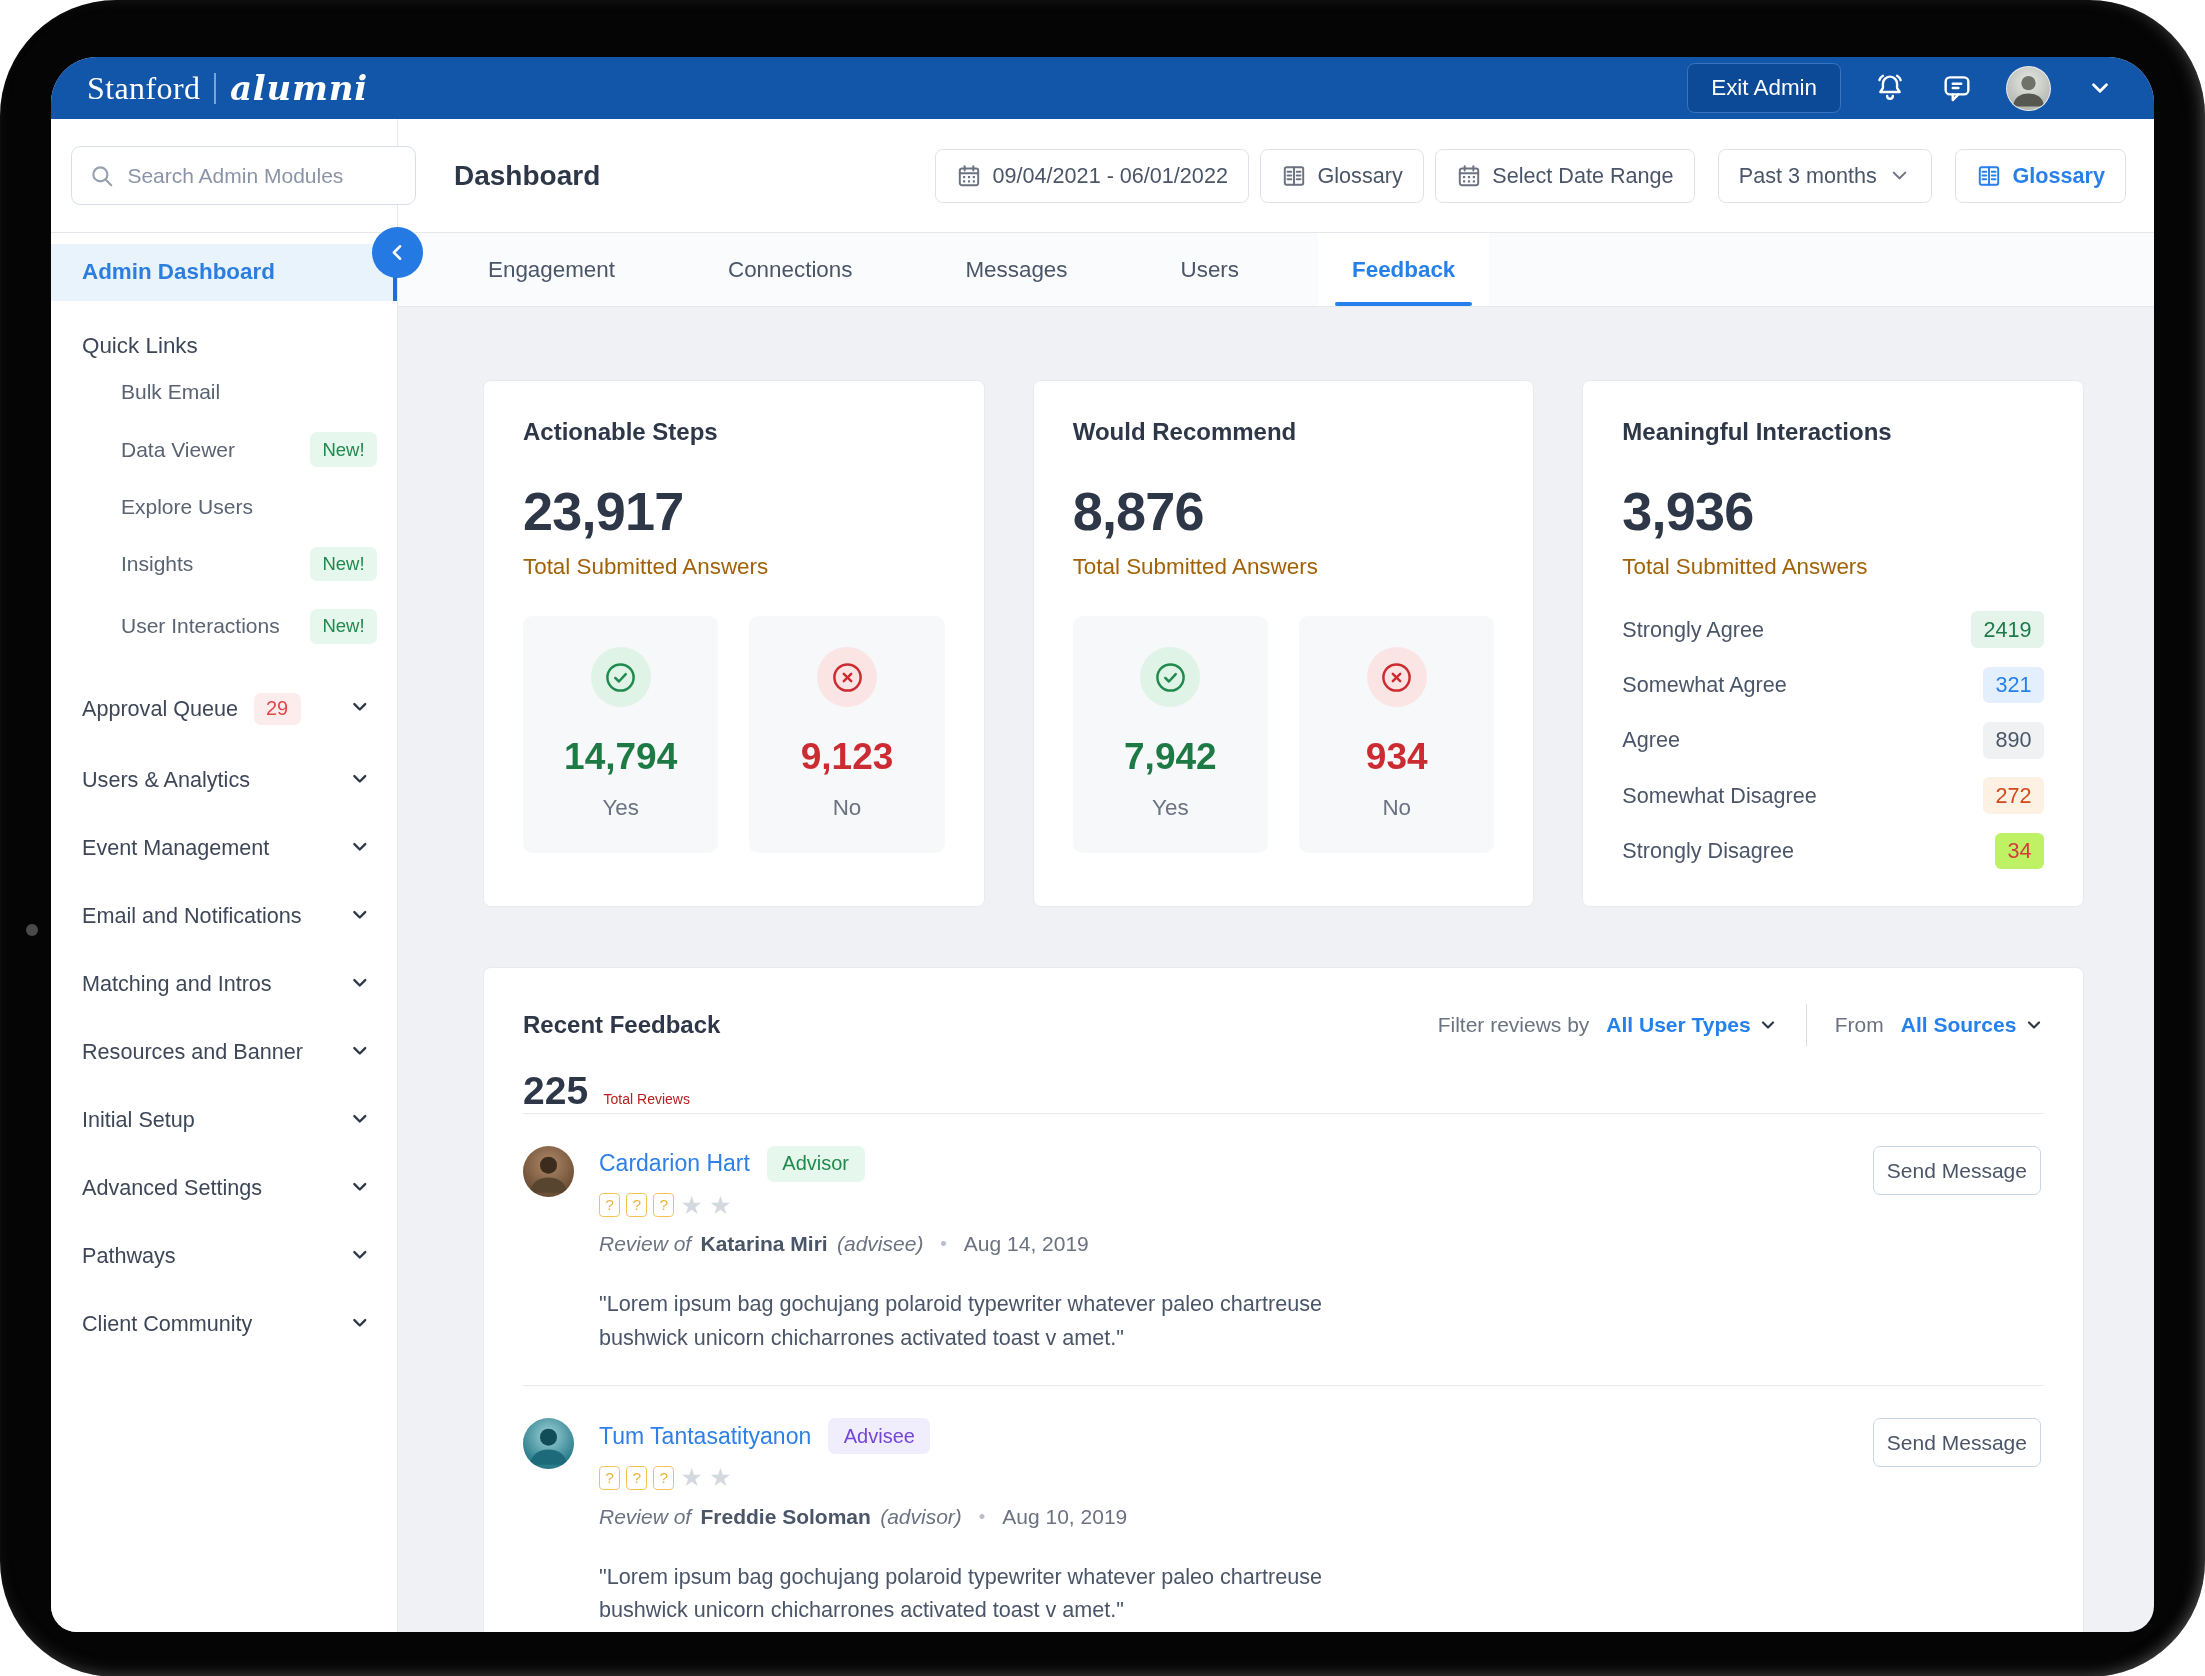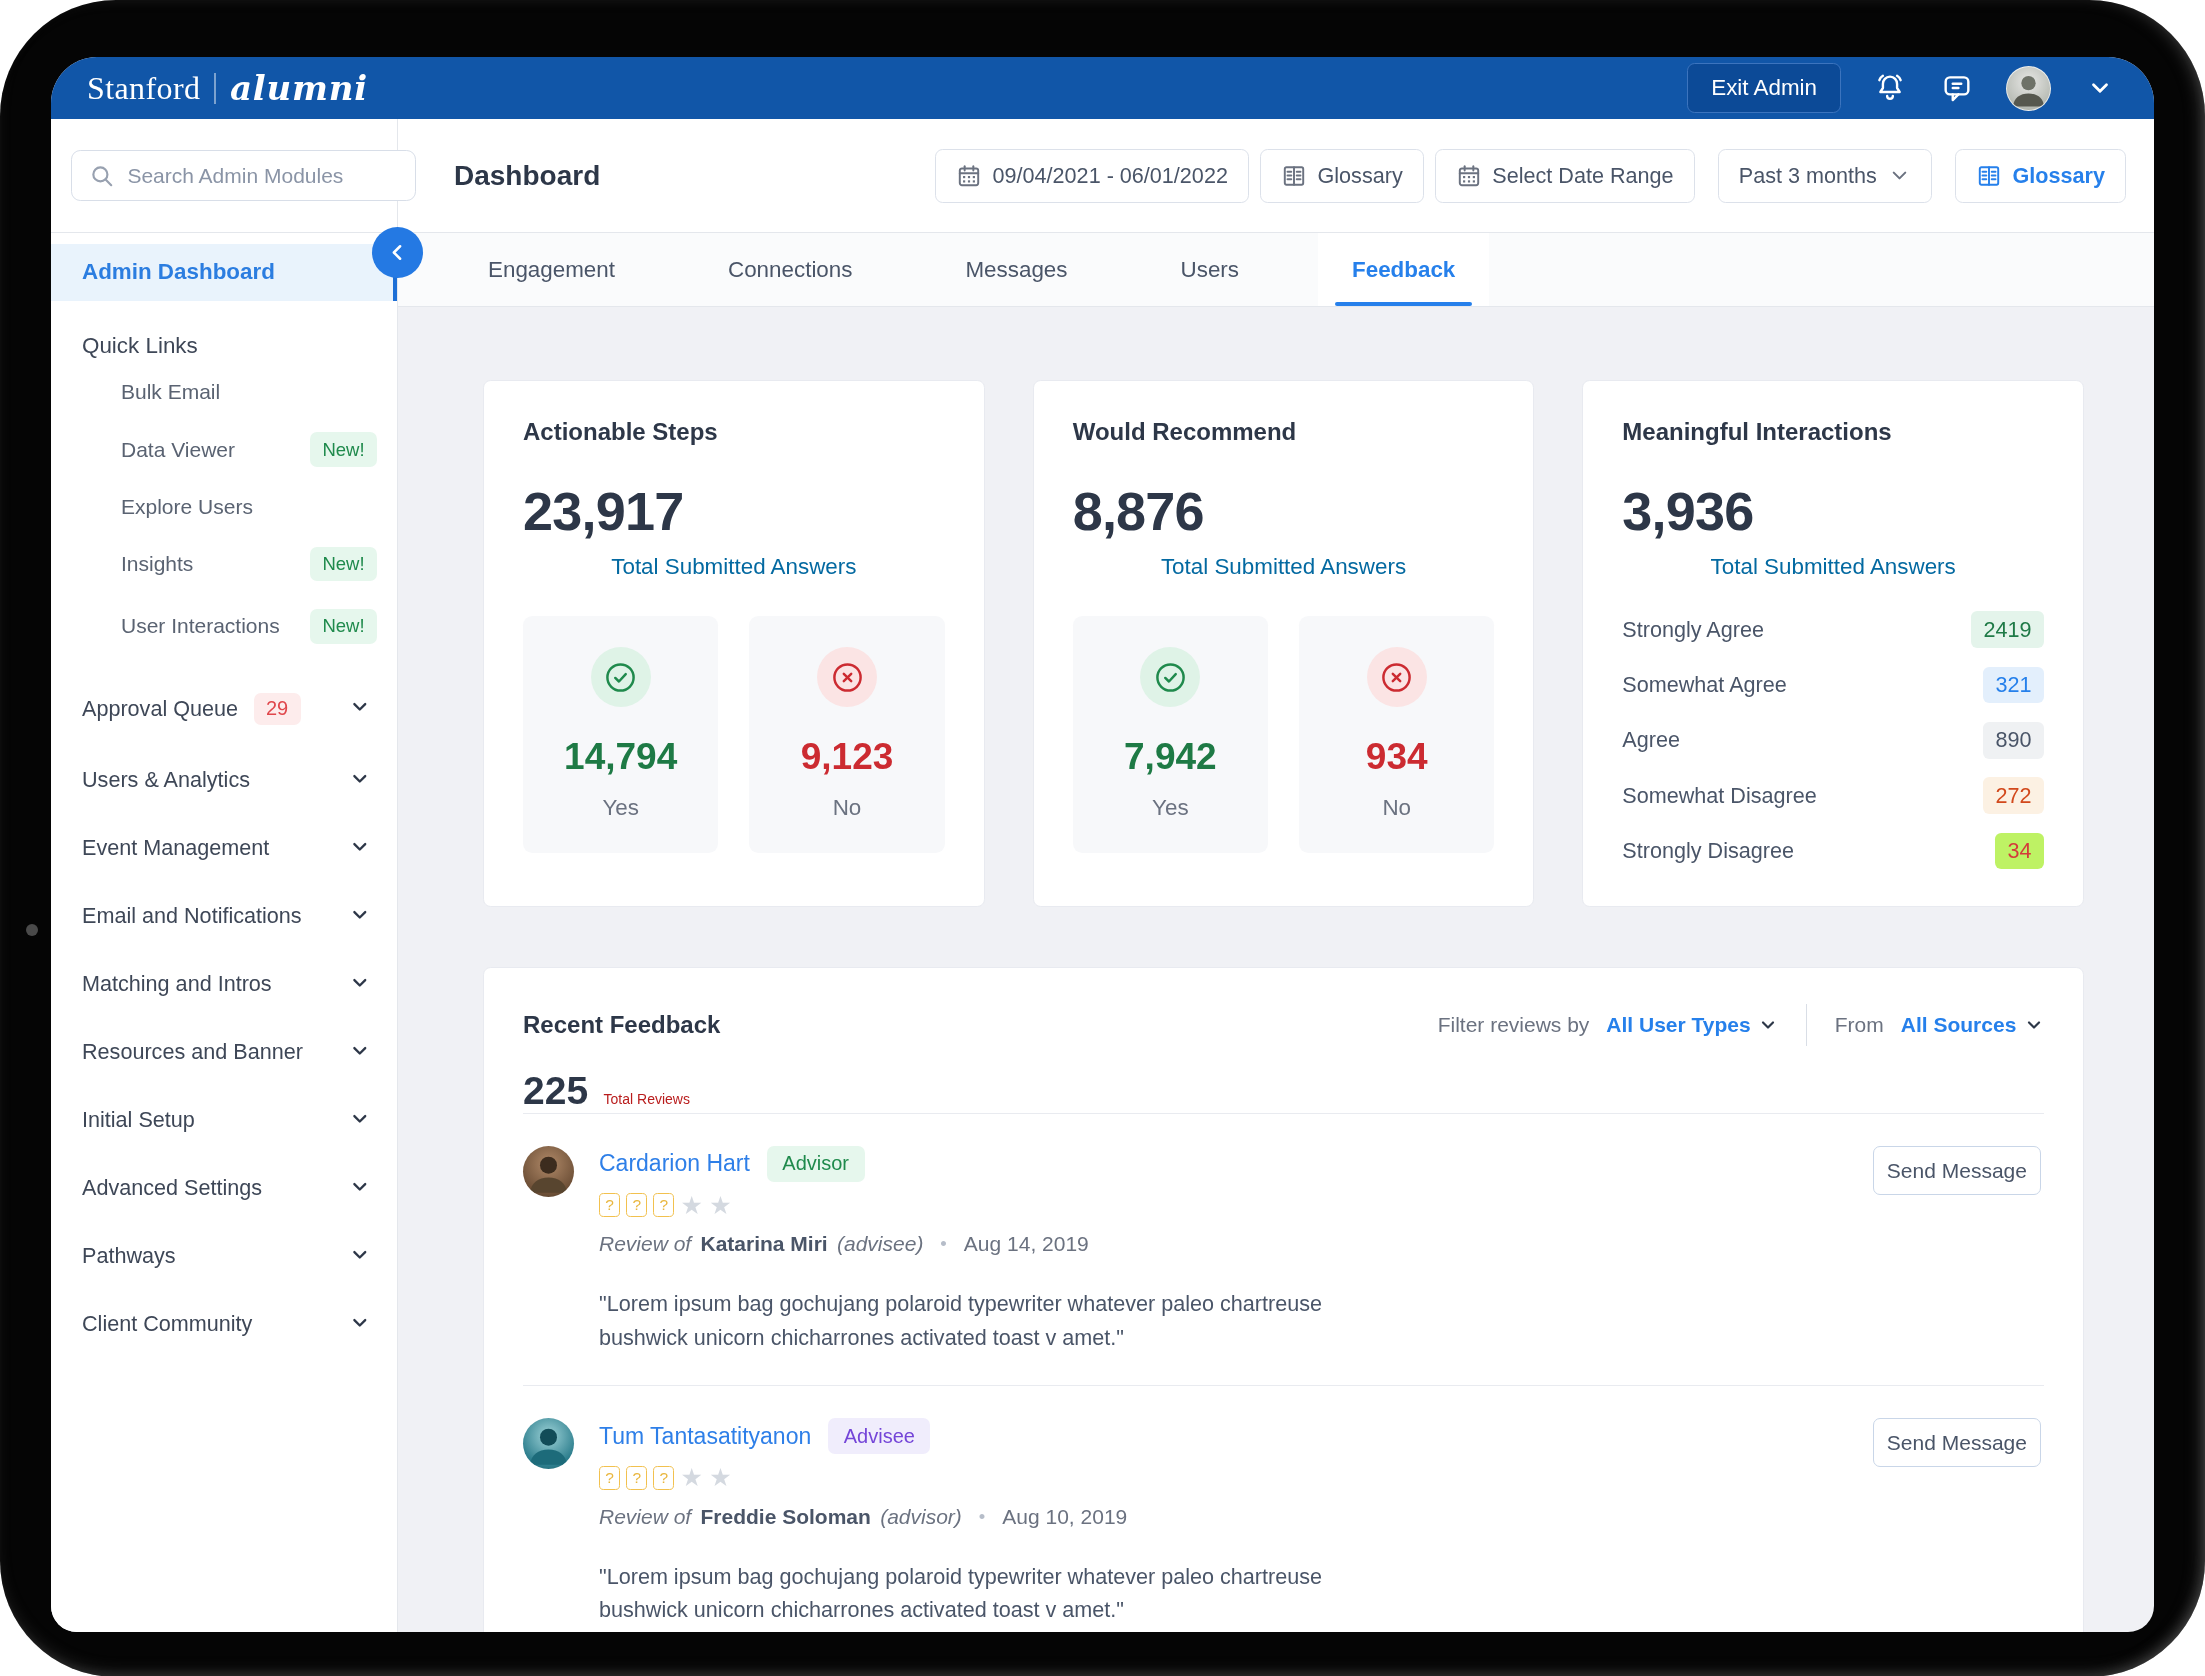--- a/index.html
+++ b/index.html
@@ -33,21 +33,21 @@
   .av-1 { background:radial-gradient(circle at 50% 35%, #b08968, #6f5138 70%, #4c3a2a); }
   .av-2 { background:radial-gradient(circle at 50% 35%, #9fd3d8, #2e7f8e 70%, #1d5b68); }
   .chev-white { color:#fff; }
 
   
   .main { flex:1; display:flex; min-height:0; }
 
   
   .sidebar { width:347px; flex:0 0 347px; background:#fff; border-right:0.8px solid #E4E7EC; position:relative; }
   .search-area { height:114px; border-bottom:0.8px solid #E4E7EC; display:flex; align-items:center; padding:0 20px; }
-  .search-box { flex:1; height:51px; border:1.2px solid #D8DEE8; border-radius:9.3px; display:flex; align-items:center;
+  .search-box { flex:1; height:59px; border:1.2px solid #D8DEE8; border-radius:9.3px; display:flex; align-items:center;
     gap:12.4px; padding:0 17px; background:#fff; }
   .search-box input { border:none; outline:none; flex:1; font-size:21px; color:#3E4757; font-family:inherit; background:transparent; }
   .search-box input::placeholder { color:#8A94A6; }
   .collapse-btn { position:absolute; top:108px; right:-25.5px; width:51px; height:51px; border-radius:50%;
     background:#2479E3; color:#fff; border:none; display:flex; align-items:center; justify-content:center; z-index:5; cursor:pointer; }
   .nav-active { margin-top:10.8px; background:#E9F3FC; border-right:4.6px solid #1D6FD6; padding:15.5px 0 15.5px 31px;
     color:#2B7DE0; font-size:22.4px; font-weight:bold; }
   .group-title { margin:32px 0 7.7px 31px; font-size:22.4px; color:#3E4757; }
   .quick-list { list-style:none; }
   .quick-list li { display:flex; align-items:center; justify-content:space-between; padding:14px 20px 14px 70px; }
@@ -78,21 +78,21 @@
   .tab-active { background:#fff; color:#2680EB; font-weight:bold; }
   .tab-active::after { content:""; position:absolute; left:17px; right:17px; bottom:0; height:3.9px; background:#2680EB; border-radius:2.3px; }
 
   .scroll { flex:1; overflow:hidden; padding:73px 70px 0 85px; }
 
   
   .cards-row { display:flex; gap:48px; margin-bottom:60px; }
   .card { flex:1; background:#fff; border:0.8px solid #E8EAF0; border-radius:7.7px; padding:37px 39px; }
   .card-title { font-size:24px; font-weight:bold; color:#2D3748; }
   .card-total { font-size:54px; font-weight:bold; color:#2D3748; letter-spacing:-0.8px; margin-top:34px; }
-  .card-sub { font-size:22.4px; color:#0369a1; margin-top:12.4px;text-align:center; }
+  .card-sub { font-size:22.4px; color:#a16207; margin-top:12.4px; }
   .yn-row { display:flex; gap:31px; margin-top:36px; }
   .yn-box { flex:1; background:#F7F8FA; border-radius:9.3px; padding:31px 7.7px 32px; display:flex; flex-direction:column; align-items:center; }
   .yn-icon { width:60px; height:60px; border-radius:50%; display:flex; align-items:center; justify-content:center; }
   .yn-icon-yes { background:#DFF3E7; color:#1F8A4C; }
   .yn-icon-no  { background:#FBE4E4; color:#CC2B31; }
   .yn-num { font-size:37px; font-weight:bold; margin-top:29px; }
   .yn-num-yes { color:#1E7A45; }
   .yn-num-no  { color:#CC2B31; }
   .yn-label { font-size:22.4px; color:#6B7280; margin-top:17px; }
 

